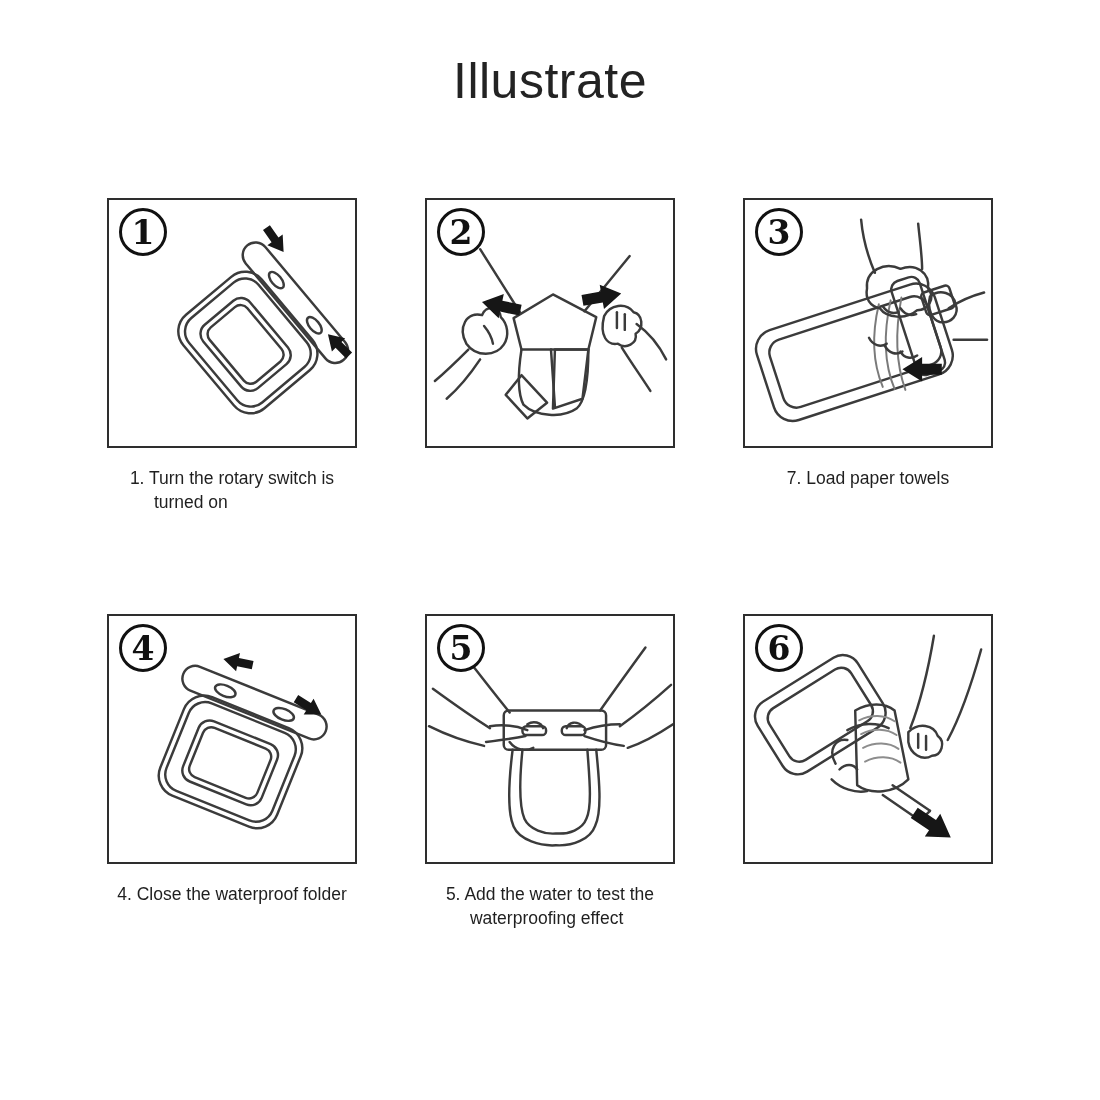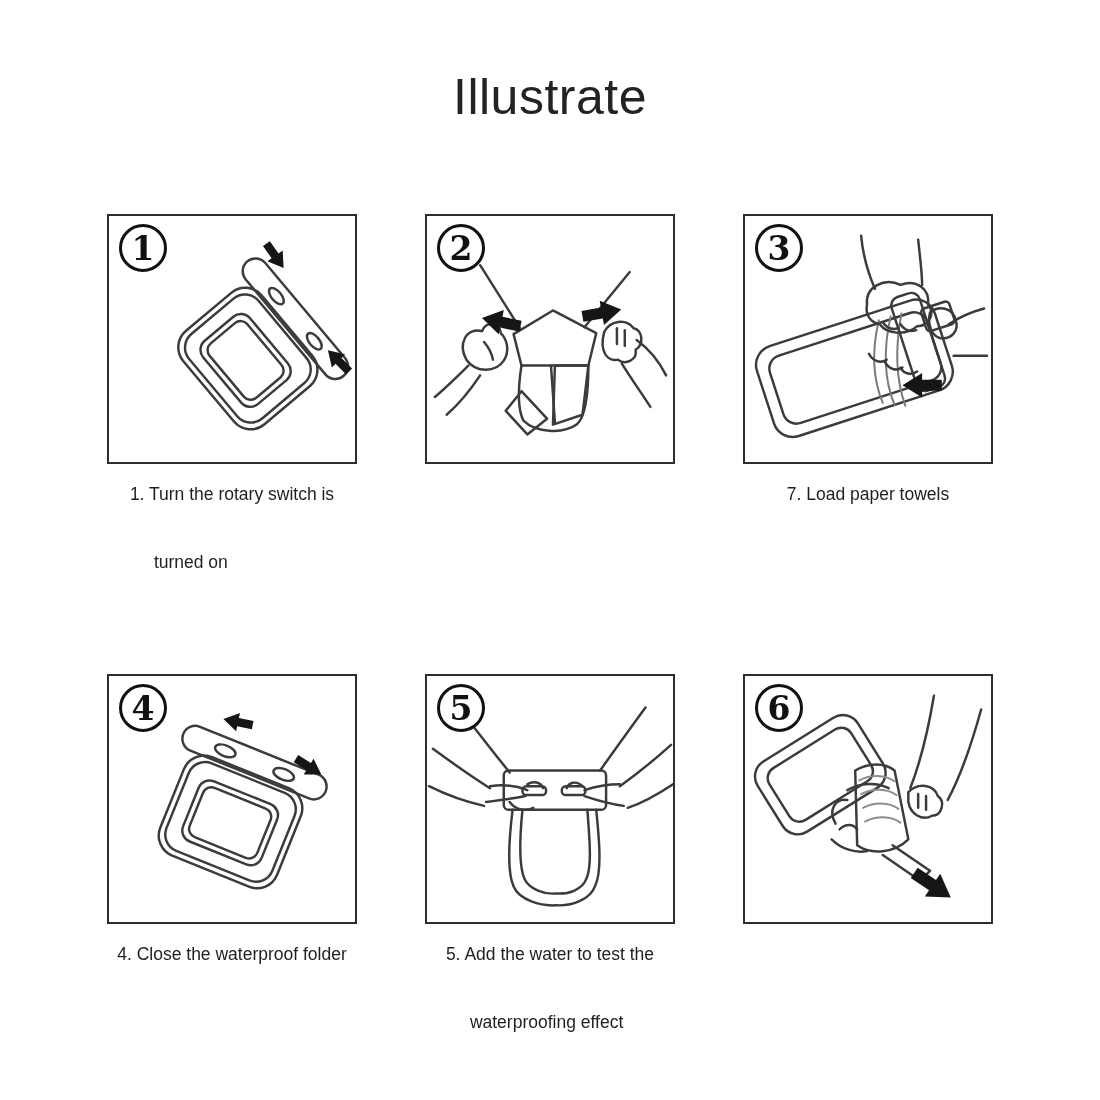--- a/index.html
+++ b/index.html
@@ -1,21 +1,21 @@
 <!DOCTYPE html>
 <html><head>
 <meta charset="utf-8">
 <style>
   html,body{margin:0;padding:0;}
   body{
     width:1100px;height:1100px;background:#ffffff;overflow:hidden;
     font-family:"Liberation Sans","DejaVu Sans",sans-serif;color:#1f1f1f;
   }
   .title{
-    margin-top:72px;text-align:center;font-size:50px;line-height:1;
+    margin-top:56px;text-align:center;font-size:50px;line-height:1;
     color:#232323;letter-spacing:0.5px;
   }
   .row{display:flex;justify-content:center;}
   .row-1{margin-top:92px;}
   .row-2{margin-top:100px;}
   .cell{width:318px;}
   .panel-box{
     position:relative;width:250px;height:250px;margin:0 auto;
     border:2px solid #2e2e2e;background:#ffffff;box-sizing:border-box;
   }
@@ -25,21 +25,21 @@
     border:3px solid #111;border-radius:50%;background:#fff;
     display:flex;align-items:center;justify-content:center;
     font-family:"DejaVu Serif",serif;font-weight:bold;font-size:33px;color:#111;
     box-sizing:border-box;
   }
   .caption{
     width:fit-content;margin:18px auto 0;font-size:17.5px;line-height:1.38;
     text-align:left;
   }
   .caption div{white-space:nowrap;}
-  .caption .l2{padding-left:24px;margin-top:44px;}
+  .caption .l2{padding-left:24px;}
   .ln{stroke:#3b3b3b;stroke-width:2.5;fill:none;stroke-linecap:round;stroke-linejoin:round;}
 </style>
 </head>
 <body>
 
 <div class="title">Illustrate</div>
 
 <div class="row row-1">
 
   <div class="cell">

